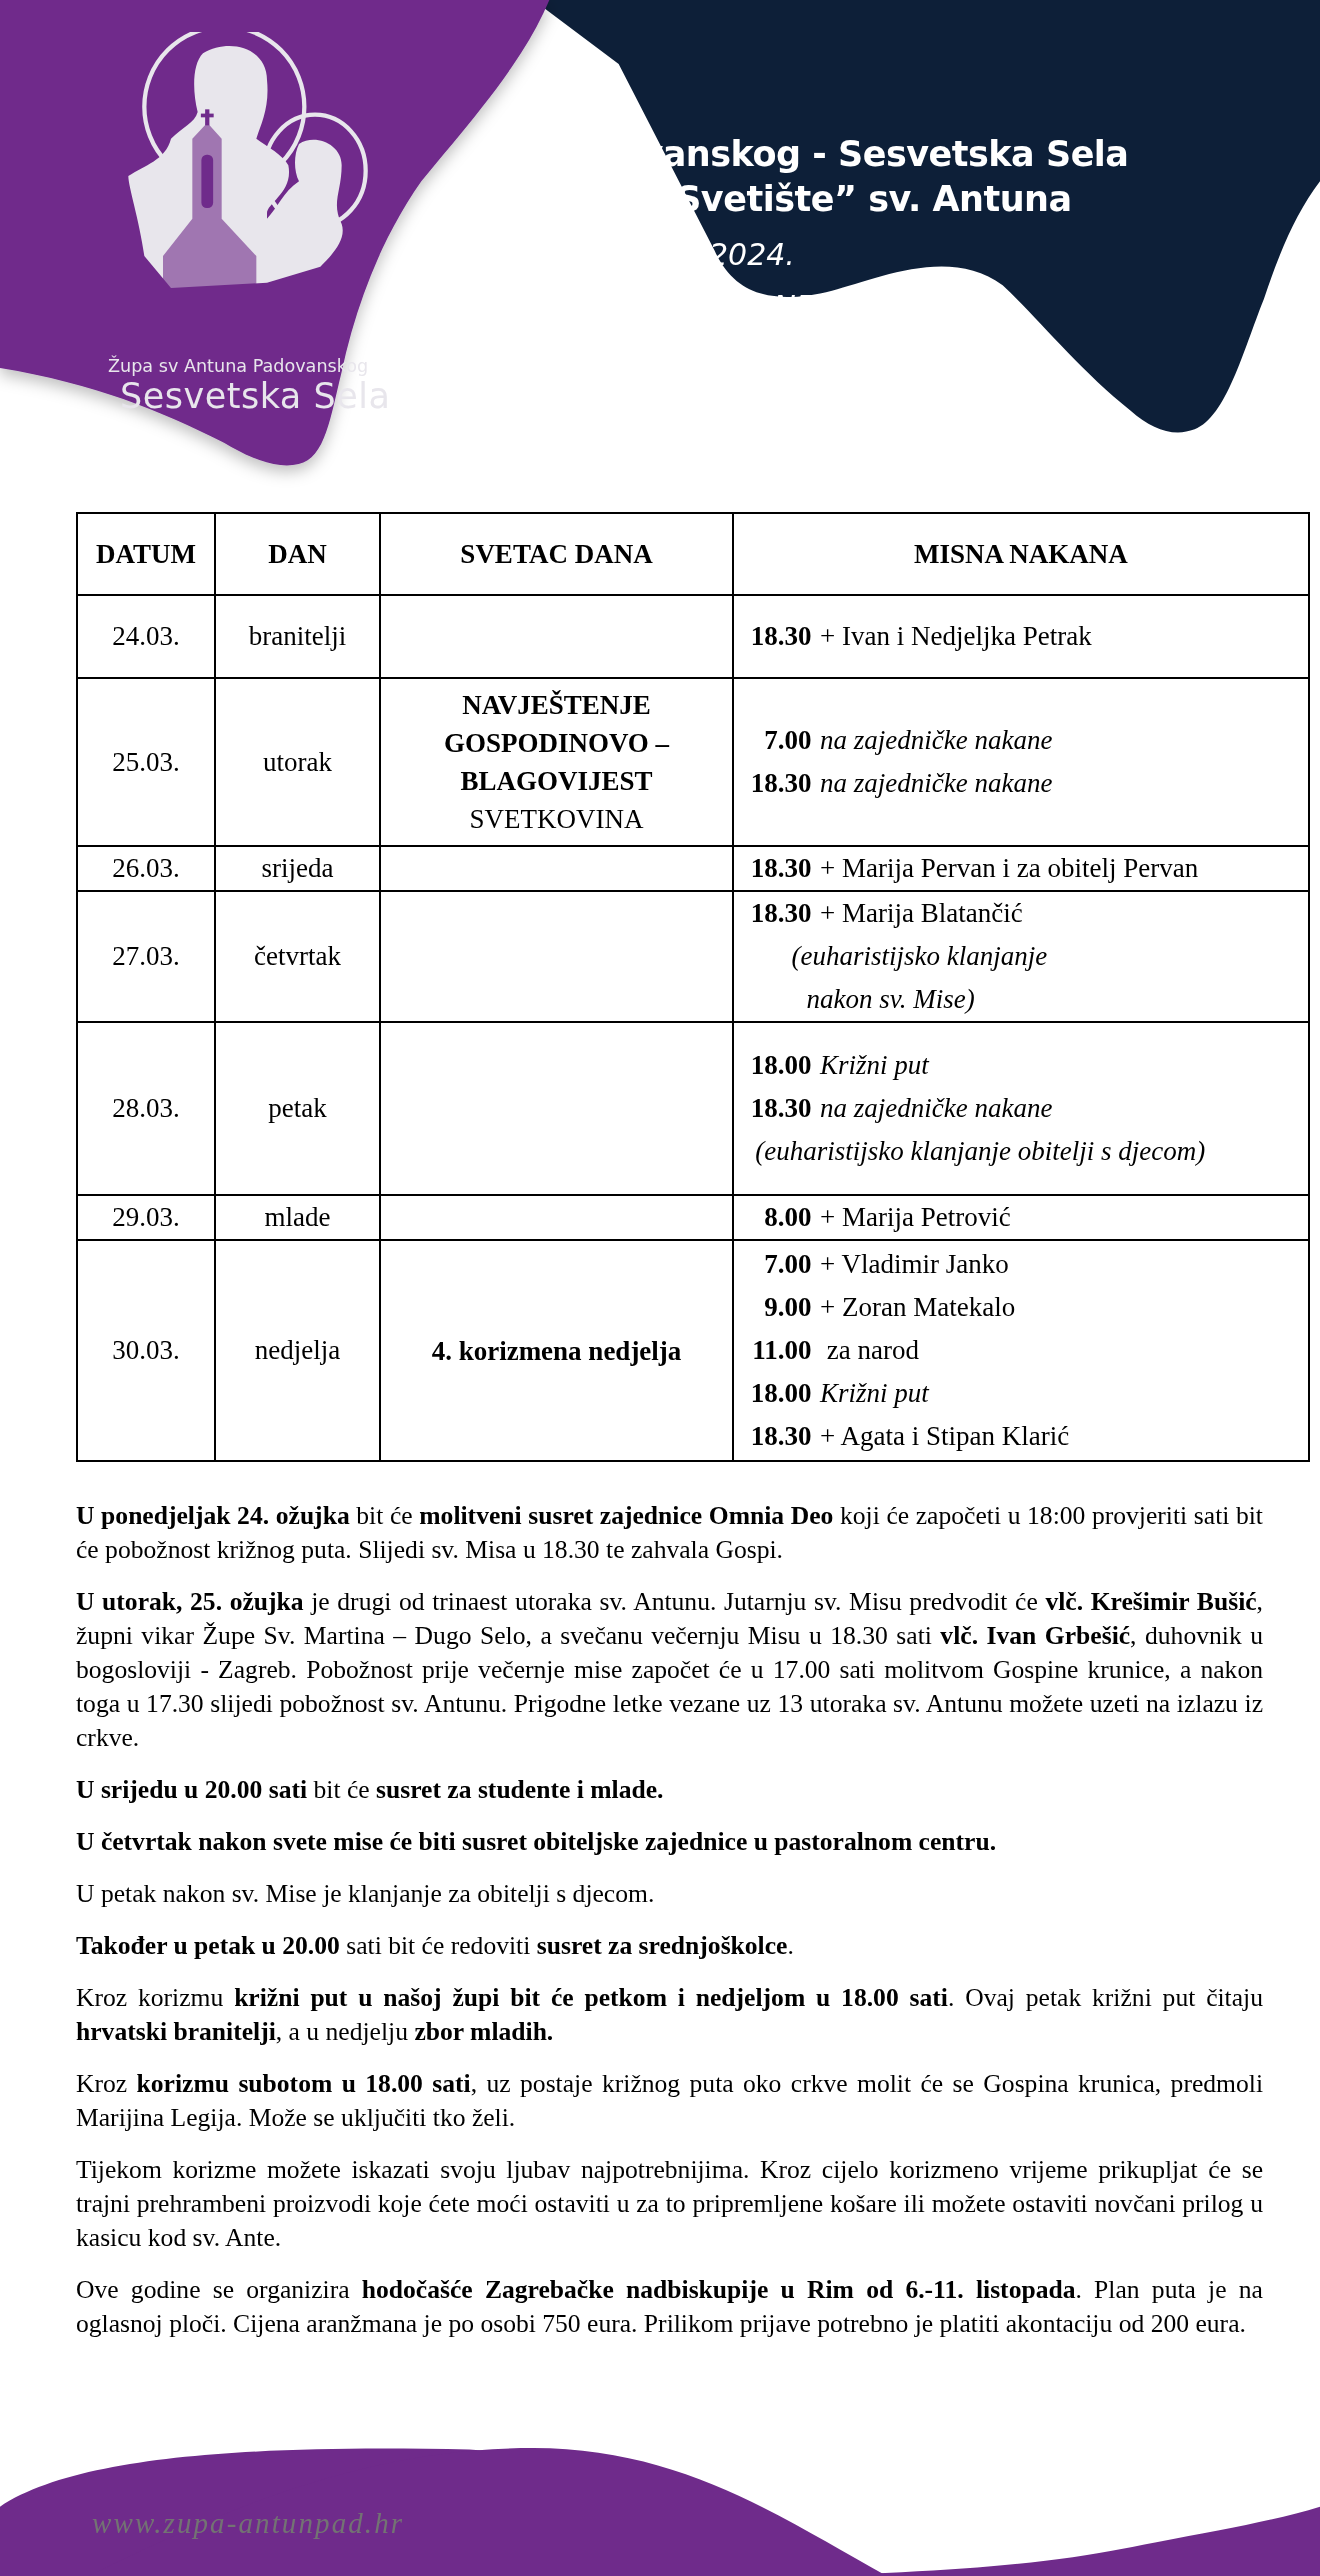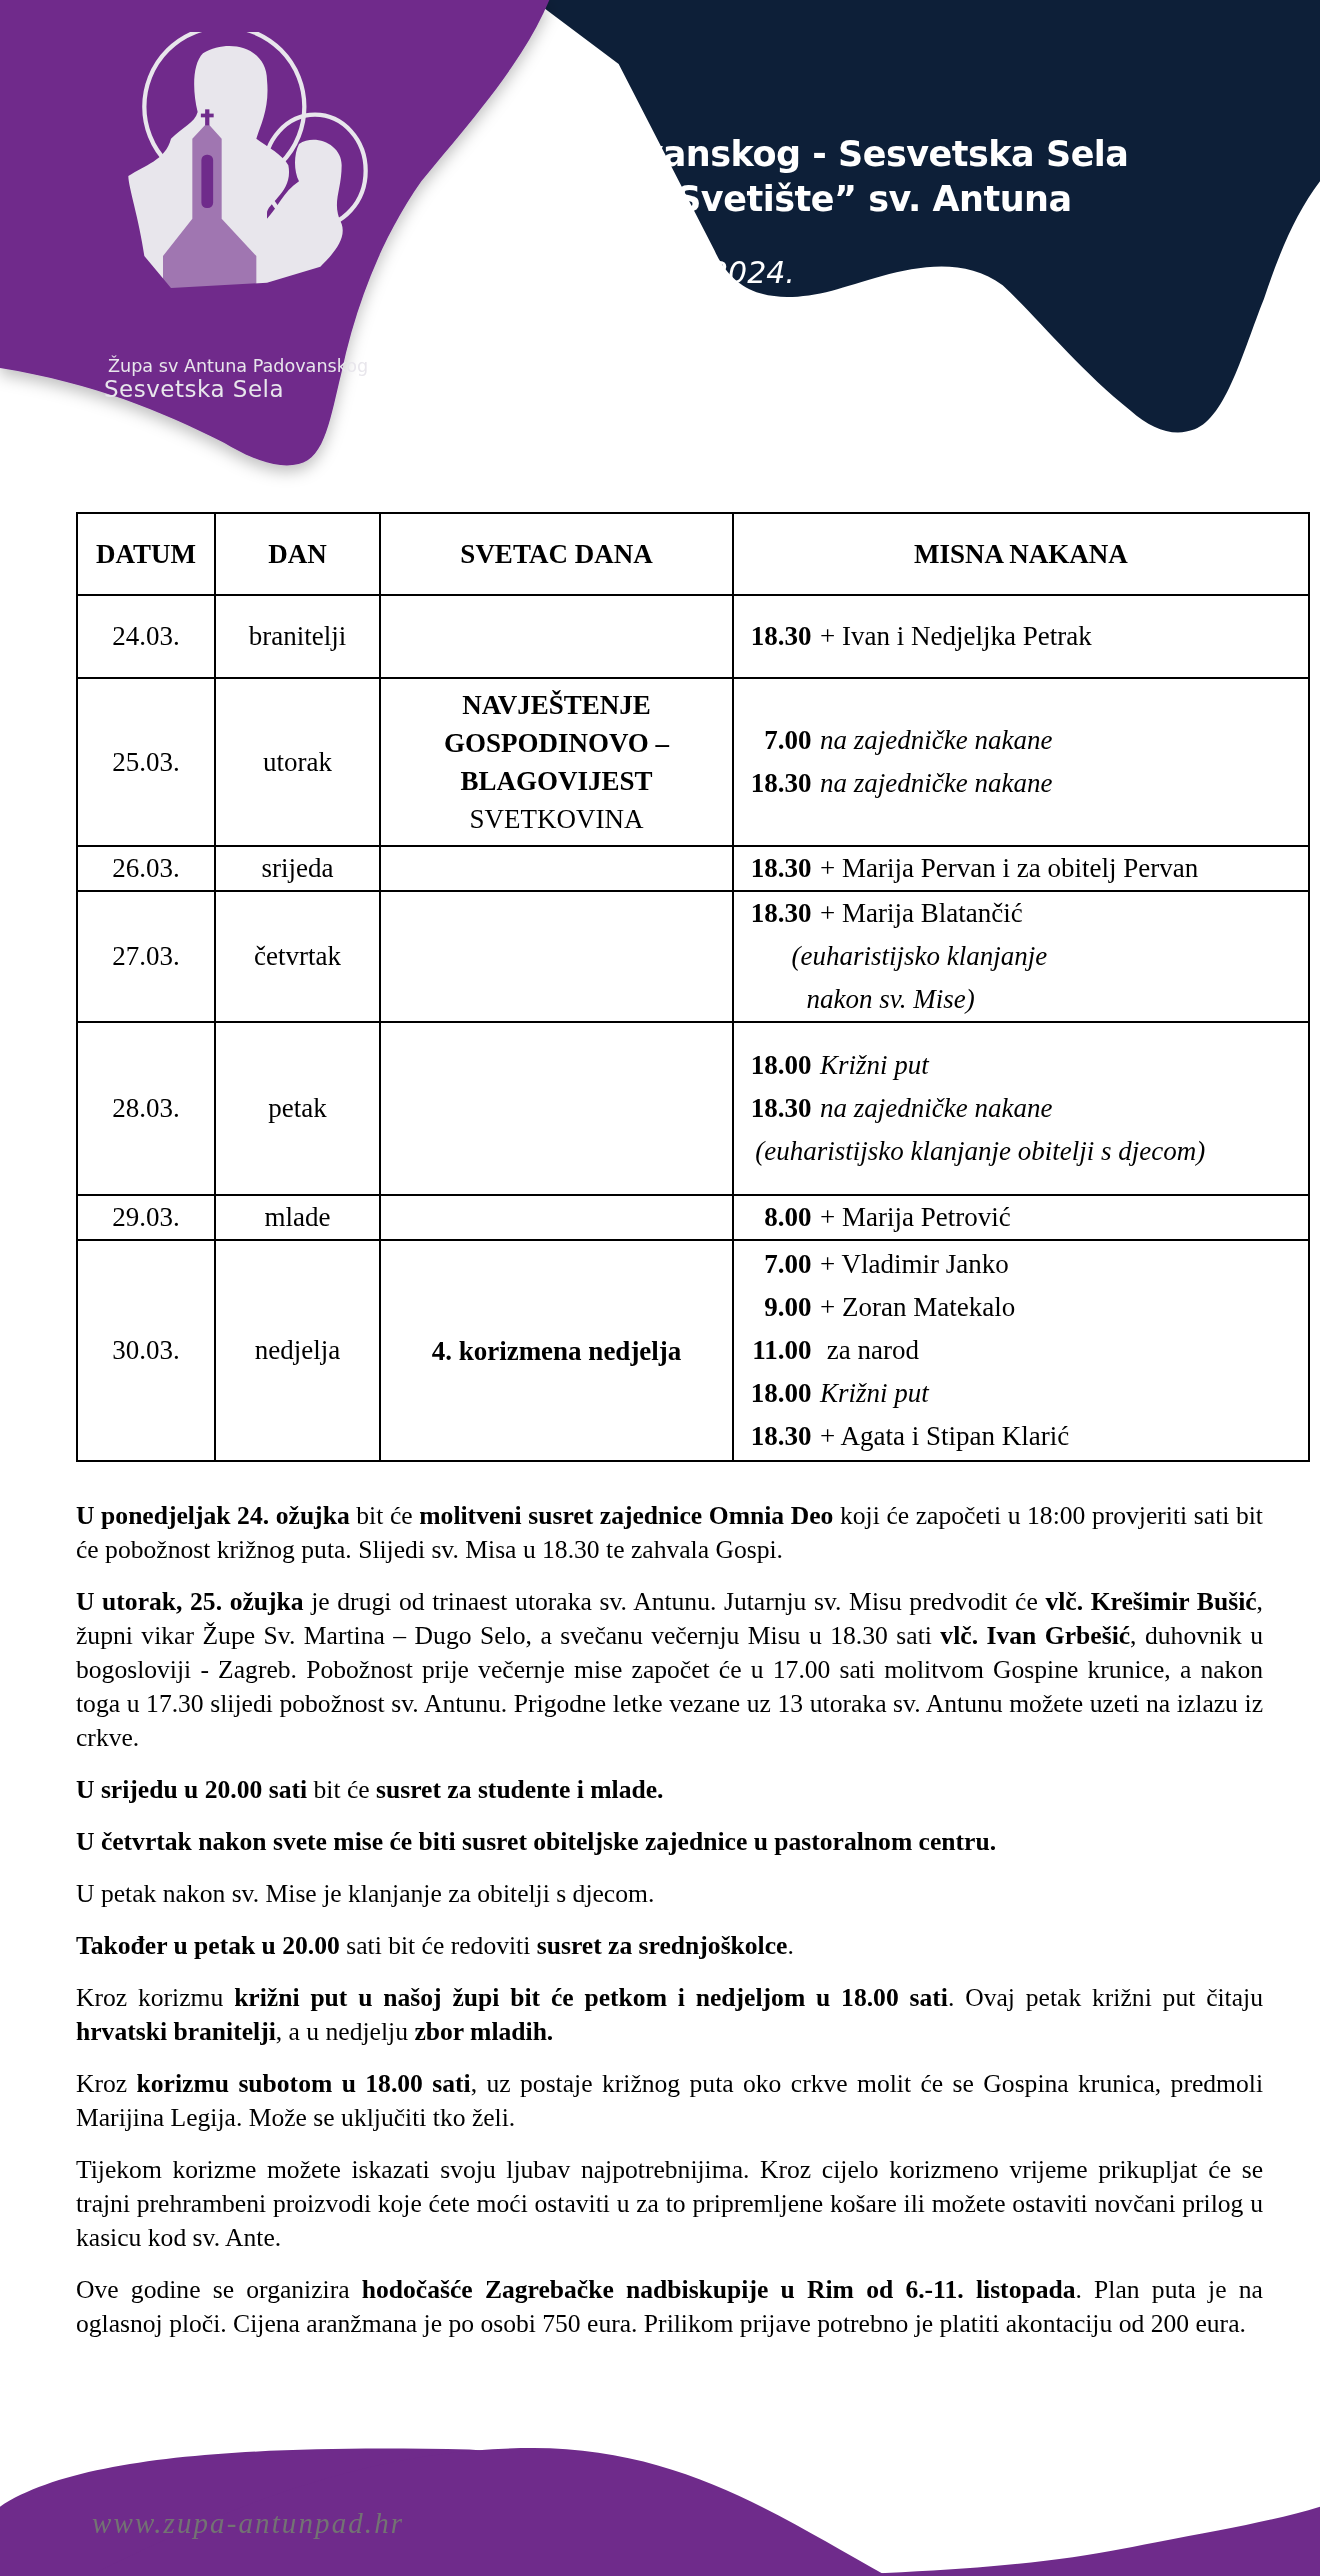--- a/index.html
+++ b/index.html
@@ -5,26 +5,26 @@
   html, body { margin: 0; padding: 0; }
   body {
     width: 1320px; height: 2576px; position: relative; overflow: hidden;
     background: #ffffff;
     font-family: "Liberation Serif", serif;
     color: #000;
   }
   .bg-svg { position: absolute; left: 0; top: 0; width: 1320px; height: 2576px; z-index: 0; }
   .header-text { position: absolute; left: 545px; top: 132px; z-index: 2; color: #fff; font-family: "DejaVu Sans", sans-serif; }
   .title { font-weight: bold; font-size: 35px; line-height: 45px; letter-spacing: -0.5px; }
-  .subtitle { font-style: italic; font-size: 30px; line-height: 37px; margin-top: 32px; font-weight: 300; }
+  .subtitle { font-style: italic; font-size: 30px; line-height: 37px; margin-top: 14px; font-weight: 300; }
   .subtitle2 { font-style: italic; font-size: 30px; line-height: 37px; margin-top: 15px; }
 
   .logo { position: absolute; left: 91px; top: 32px; width: 320px; height: 395px; z-index: 2; }
   .logo-caption-1 { position: absolute; left: 108px; top: 356px; z-index: 3; color: #e8e6ec; font-family: "DejaVu Sans", sans-serif; font-size: 17.6px; letter-spacing: 0px; }
-  .logo-caption-2 { position: absolute; left: 104px; top: 376px; z-index: 3; color: #e8e6ec; font-family: "DejaVu Sans", sans-serif; font-size: 23px; letter-spacing: 0.5px; }
+  .logo-caption-2 { position: absolute; left: 120px; top: 376px; z-index: 3; color: #e8e6ec; font-family: "DejaVu Sans", sans-serif; font-size: 35px; letter-spacing: 0.5px; }
 
   table.schedule {
     position: absolute; left: 76px; top: 512px; width: 1234px;
     border-collapse: collapse; z-index: 2;
     font-family: "Liberation Serif", serif; font-size: 27px;
   }
   table.schedule th, table.schedule td { border: 2.7px solid #000; padding: 0; vertical-align: middle; }
   table.schedule th { font-weight: bold; text-align: center; height: 80px; font-size: 27px; }
   .c-date { width: 136px; text-align: center; }
   .c-day { width: 163px; text-align: center; }

